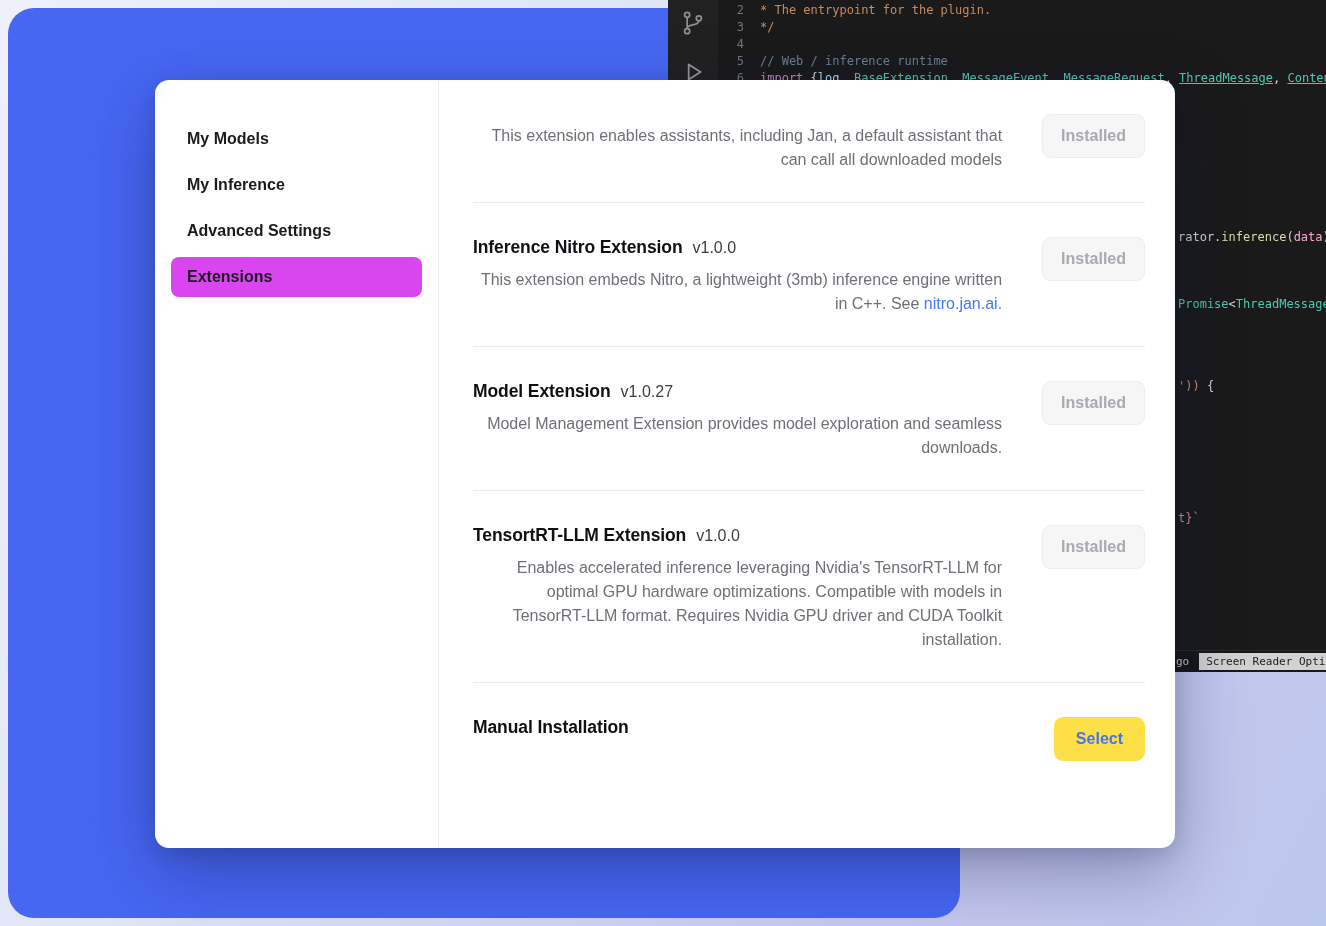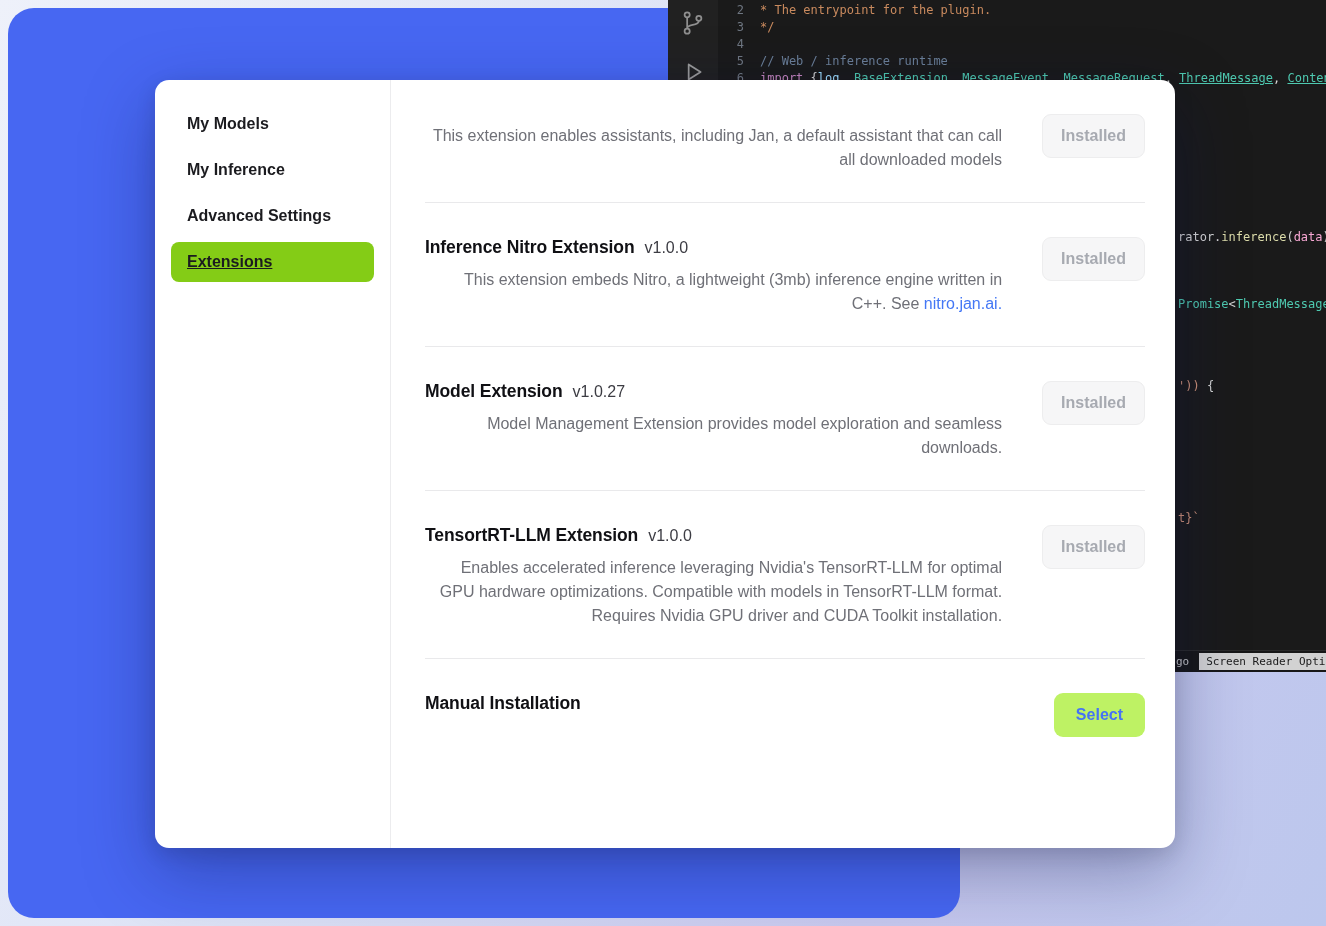--- a/index.html
+++ b/index.html
@@ -28,40 +28,40 @@
   .frag-1{top:230px;} .frag-2{top:297px;} .frag-3{top:379px;} .frag-4{top:511px;}
   .statusbar{position:absolute;left:0;bottom:0;width:100%;height:22px;background:#171717;
     border-top:1px solid #2a2a2a;display:flex;align-items:center;padding-left:508px;
     font-family:"DejaVu Sans Mono","Liberation Mono",monospace;font-size:11px;color:#c8c8c8;}
   .chip{margin-left:10px;background:#d2d2d2;color:#1b1b1b;padding:2px 7px;white-space:nowrap;}
 
   
   .modal{position:absolute;left:155px;top:80px;width:1020px;height:768px;background:#fff;
     border-radius:14px;display:flex;overflow:hidden;
     box-shadow:0 24px 70px rgba(15,23,80,.35),0 6px 20px rgba(0,0,0,.12);}
-  .sidebar{width:236px;flex:none;border-right:1px solid #ececee;padding:24px 16px;}
+  .sidebar{width:284px;flex:none;border-right:1px solid #ececee;padding:39px 16px;}
   .side-item{font-size:16px;font-weight:700;color:#1b1b1f;padding:11px 16px;border-radius:8px;
     margin-bottom:6px;cursor:pointer;}
-  .side-item.active{background:#84cc16;text-decoration:underline;}
+  .side-item.active{background:#d946ef;}
 
   .content{flex:1;padding:34px 30px 0 34px;overflow:hidden;}
   .ext{display:flex;justify-content:space-between;align-items:flex-start;
     padding:34px 0 30px;border-bottom:1px solid #e9e9eb;}
   .ext:first-child{padding-top:0;}
   .ext:last-child{border-bottom:none;}
   .ext-text{max-width:578px;}
   .title-row{display:flex;align-items:baseline;gap:10px;}
   .title-row h3{font-size:17.5px;font-weight:700;color:#101014;letter-spacing:-.1px;}
   .ver{font-size:16px;color:#3c3c43;}
   .desc{margin-top:10px;font-size:16px;line-height:24px;color:#6f7077;text-align:right;}
   .link{color:#4477f5;text-decoration:none;}
   .btn{flex:none;margin-left:40px;height:44px;padding:0 18px;border-radius:9px;font-size:16px;
     font-family:inherit;cursor:pointer;}
   .btn-installed{background:#f6f6f7;border:1px solid #ededee;color:#a7aab1;font-weight:600;}
-  .btn-select{background:#bef264;border:none;color:#4673f4;font-weight:700;padding:0 22px;}
+  .btn-select{background:#fde047;border:none;color:#4673f4;font-weight:700;padding:0 22px;}
 </style>
 </head>
 <body>
 
 <div class="stage">
 
   <div class="blue-panel"></div>
 
   <div class="editor">
     <div class="activity">

